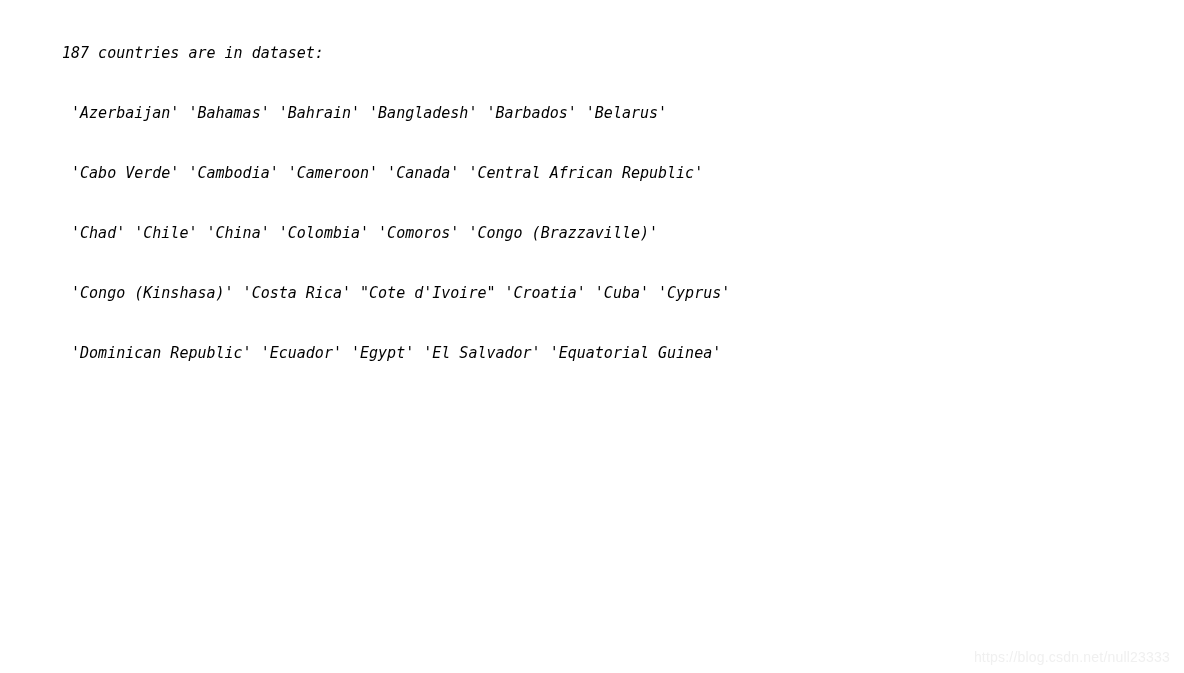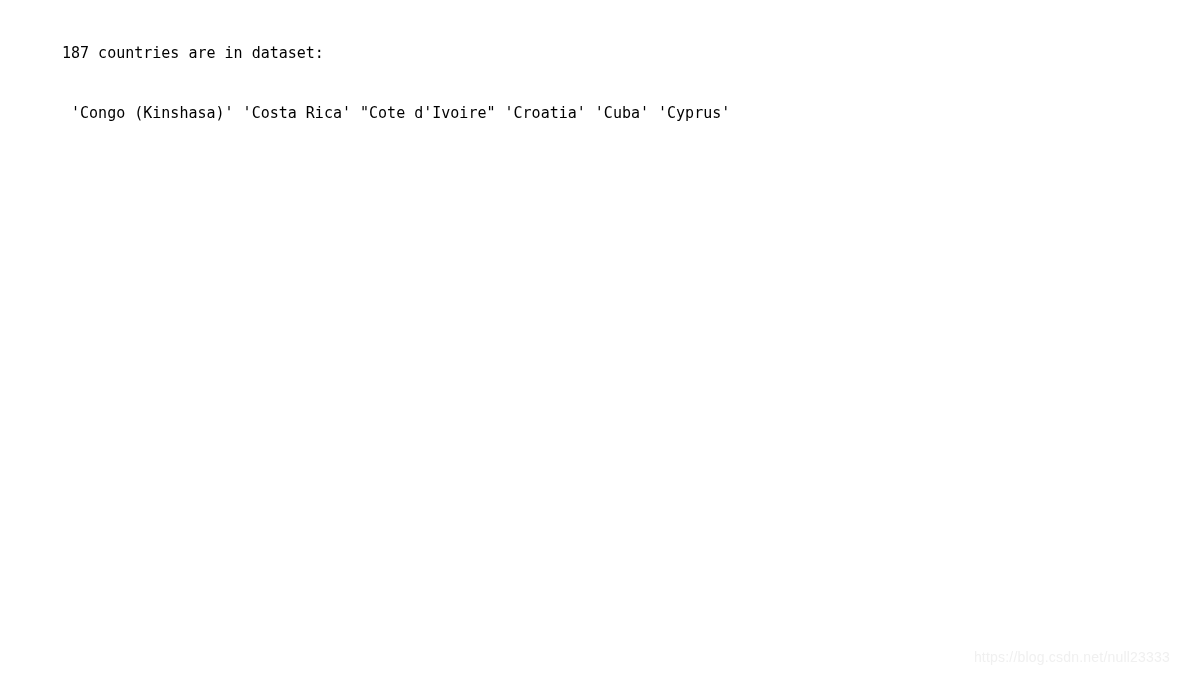--- a/index.html
+++ b/index.html
@@ -25,39 +25,44 @@
     color: #000000;
     white-space: pre;
     letter-spacing: 0px;
     -webkit-font-smoothing: none;
   }
 
   .out-line {
     white-space: pre;
     height: 20px;
     display: block;
+    font-style: italic;
   }
 
   #watermark {
     position: absolute;
     right: 14px;
     bottom: 8px;
     font-family: "Liberation Sans", sans-serif;
     font-size: 14px;
     color: #f0f0f0;
     letter-spacing: 0.2px;
     user-select: none;
   }
 </style>
 </head>
 <body>
 
 <div id="output">
   <span class="out-line">187 countries are in dataset:</span>
+  <span class="out-line"> 'Azerbaijan' 'Bahamas' 'Bahrain' 'Bangladesh' 'Barbados' 'Belarus'</span>
+  <span class="out-line"> 'Cabo Verde' 'Cambodia' 'Cameroon' 'Canada' 'Central African Republic'</span>
+  <span class="out-line"> 'Chad' 'Chile' 'China' 'Colombia' 'Comoros' 'Congo (Brazzaville)'</span>
   <span class="out-line"> 'Congo (Kinshasa)' 'Costa Rica' "Cote d'Ivoire" 'Croatia' 'Cuba' 'Cyprus'</span>
+  <span class="out-line"> 'Dominican Republic' 'Ecuador' 'Egypt' 'El Salvador' 'Equatorial Guinea'</span>
   
   
   
   
   
   
   
   
   
   

